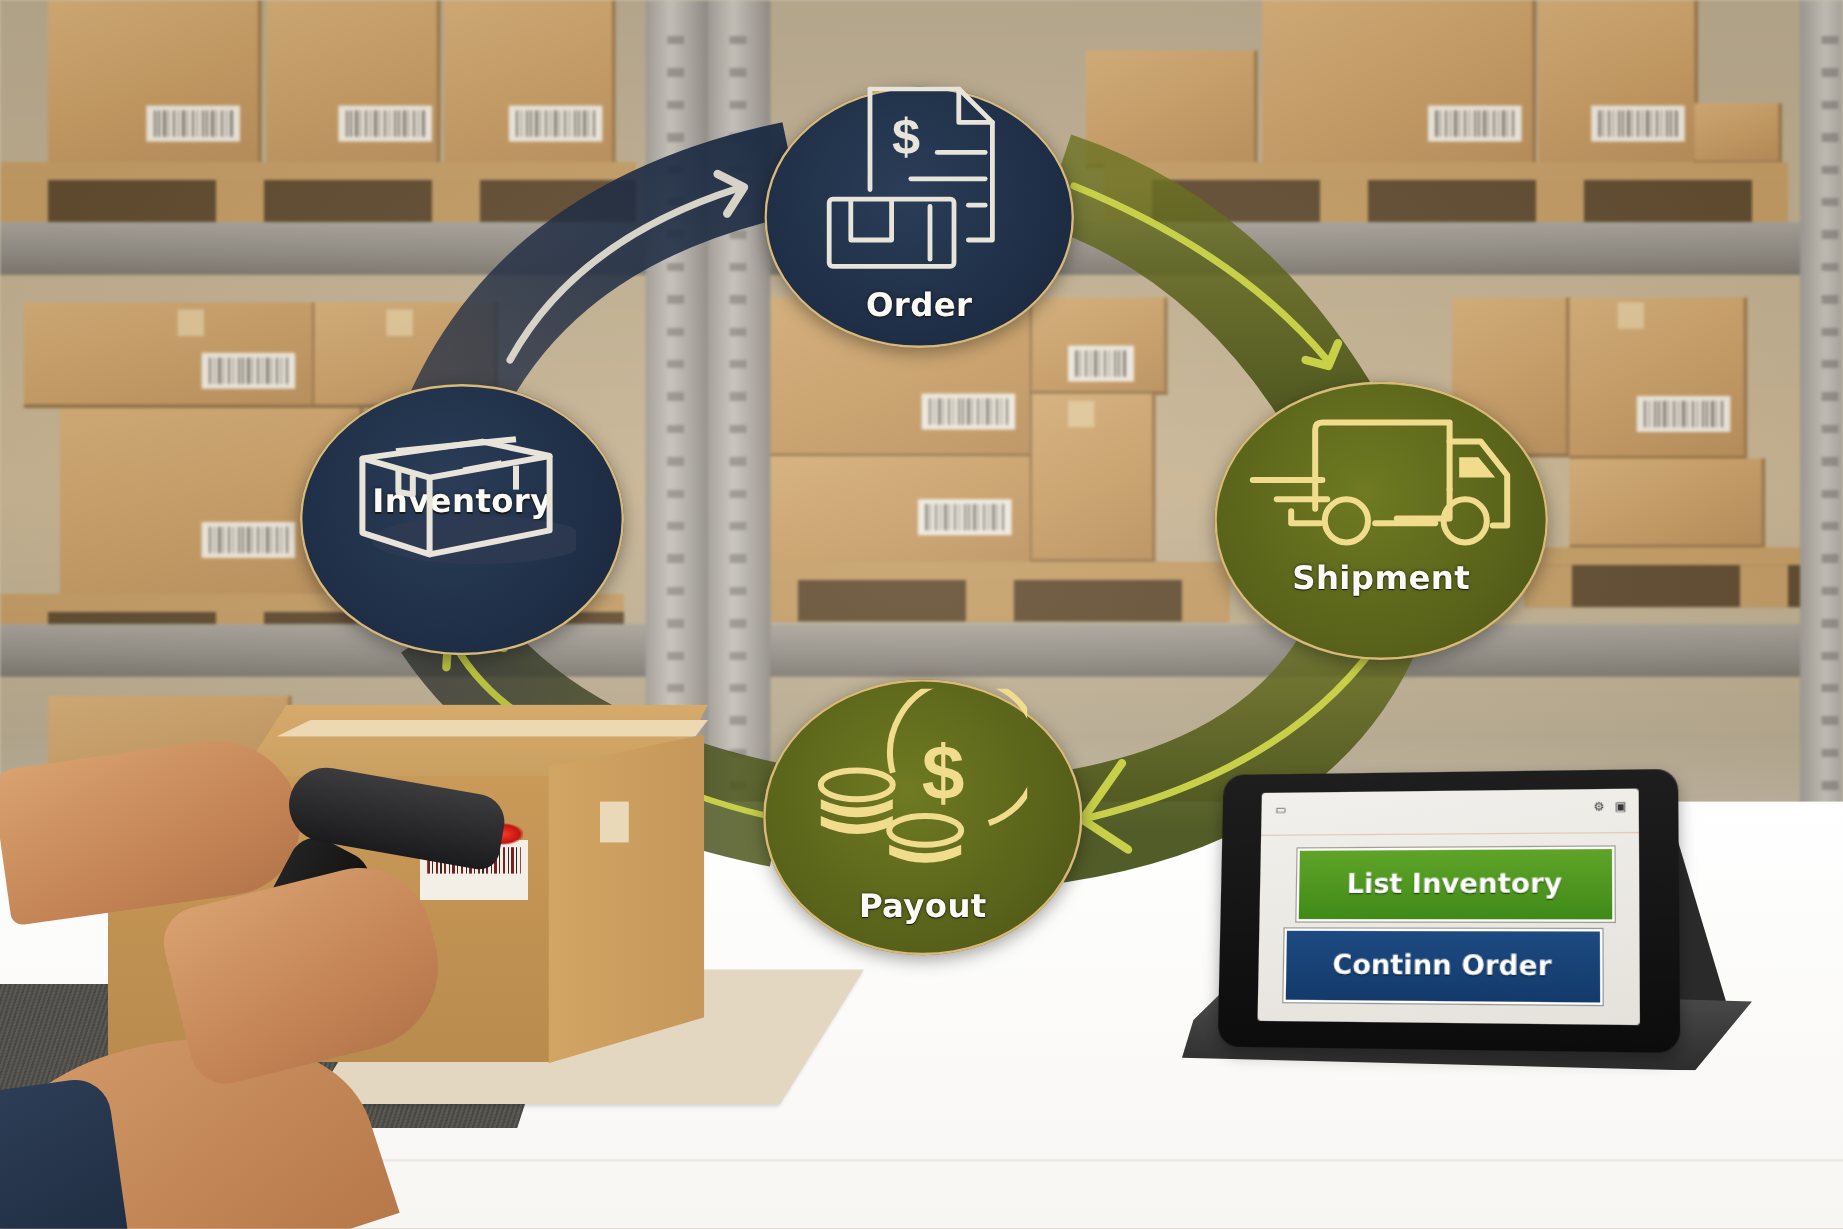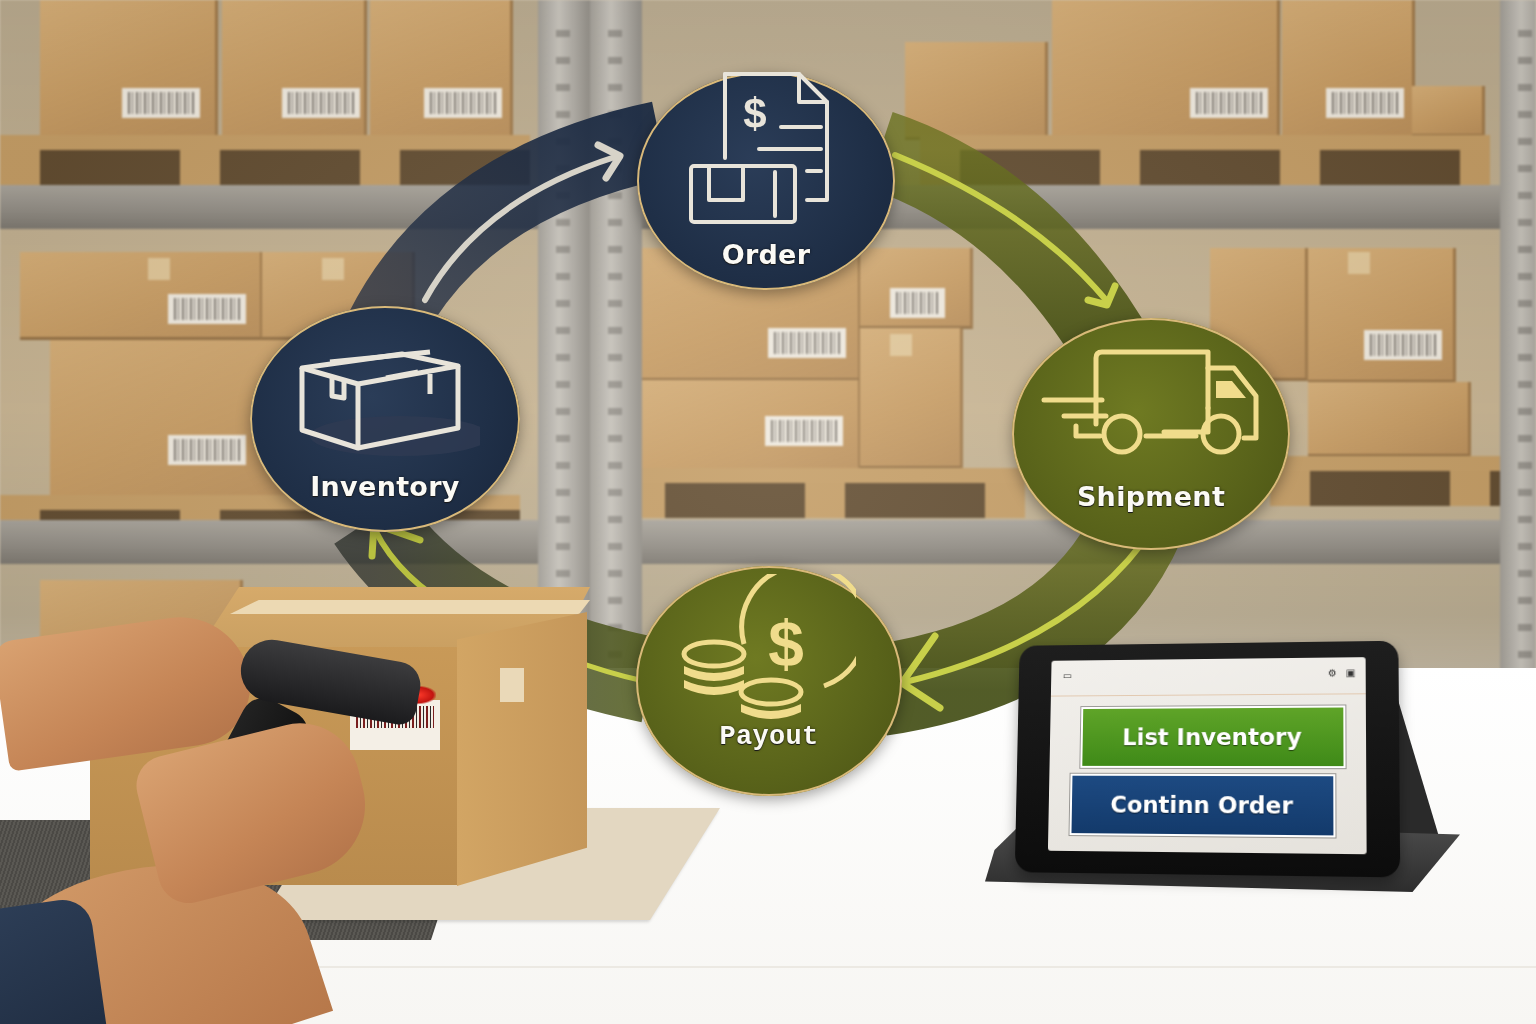--- a/index.html
+++ b/index.html
@@ -205,43 +205,43 @@
       <path d="M172 60 V84 H128"></path>
       <line x1="8" y1="52" x2="66" y2="52"></line>
       <line x1="28" y1="68" x2="70" y2="68"></line>
       <path d="M40 78 V88 H64"></path>
       <circle cx="86" cy="86" r="18"></circle>
       <circle cx="185" cy="86" r="18"></circle>
       <line x1="110" y1="88" x2="160" y2="88"></line>
     </g>
     <path d="M180 33 H196 L210 50 H180 Z" fill="#f0dc8c"></path>
   </svg>
-  <span class="node-label" style="margin-bottom:38px;">Shipment</span>
+  <span class="node-label" style="margin-bottom:52px;">Shipment</span>
 </div>
 
 <div class="node olive" style="left:636px;top:566px;width:266px;height:230px;">
   <svg width="180" height="150" viewBox="0 0 180 150" style="left:40px;top:8px;">
     <g fill="none" stroke="#f0dc8c" stroke-width="5">
       <path d="M68 70 A62 62 0 1 1 148 112"></path>
     </g>
     <text x="110" y="92" fill="#f0dc8c" font-family="Liberation Sans, sans-serif" font-weight="bold" font-size="64" text-anchor="middle">$</text>
     <g fill="none" stroke="#f0dc8c" stroke-width="5">
       <ellipse cx="38" cy="80" rx="30" ry="12"></ellipse>
       <ellipse cx="95" cy="118" rx="30" ry="12"></ellipse>
     </g>
     <g fill="#f0dc8c">
       <path d="M8 92 Q38 106 68 92 V100 Q38 114 8 100 Z"></path>
       <path d="M8 106 Q38 120 68 106 V114 Q38 128 8 114 Z"></path>
       <path d="M65 130 Q95 144 125 130 V138 Q95 152 65 138 Z"></path>
     </g>
   </svg>
-  <span class="node-label" style="margin-bottom:44px;font-family:Liberation Mono, monospace;">Payout</span>
-</div>
-
-<div class="node navy" style="left:250px;top:306px;width:270px;height:226px;">
+  <span class="node-label" style="margin-bottom:25px;">Payout</span>
+</div>
+
+<div class="node navy" style="left:250px;top:320px;width:270px;height:226px;justify-content:center;">
   <svg width="190" height="130" viewBox="0 0 190 130" style="left:40px;top:30px;">
     <ellipse cx="110" cy="100" rx="90" ry="20" fill="#2f3b52" opacity=".8"></ellipse>
     <g fill="none" stroke="#e8e4da" stroke-width="5" stroke-linejoin="round">
       <path d="M12 32 L112 18 L168 30 L68 48 Z"></path>
       <path d="M12 32 V94 L68 112 V48"></path>
       <path d="M68 112 L168 92 V30"></path>
       <path d="M40 26 L140 16"></path>
       <path d="M96 42 L128 36"></path>
       <path d="M42 42 V60 L54 62 V46"></path>
       <line x1="140" y1="38" x2="140" y2="58"></line>

